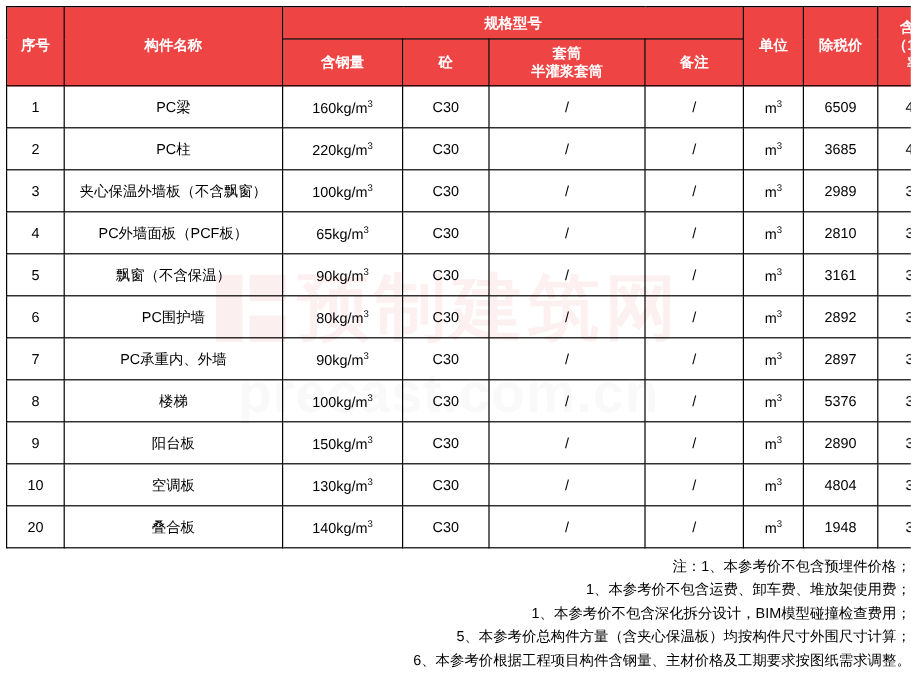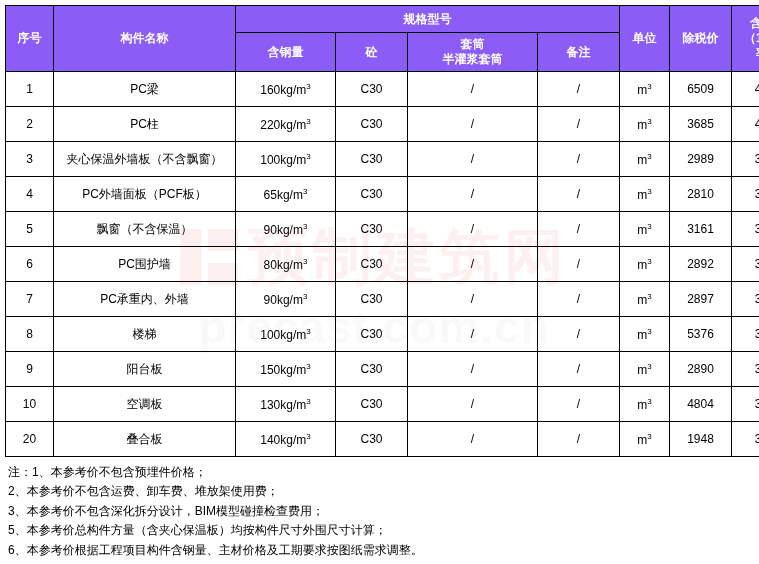--- a/index.html
+++ b/index.html
@@ -84,21 +84,21 @@
     table-layout: fixed;
   }
   table.price th, table.price td {
     border: 1px solid #000;
     text-align: center;
     vertical-align: middle;
     font-size: 12px;
     padding: 0;
   }
   thead th {
-    background: #8b5cf6;
+    background: #ef4444;
     color: #ffffff;
     font-weight: bold;
     line-height: 1.25;
   }
   thead th.tall { height: 56px; }
   thead th.sub { height: 38px; }
   tbody td {
     height: 34px;
     background: transparent;
   }
@@ -106,21 +106,21 @@
   .kg sup { font-size: 8px; }
 
   .notes {
     position: relative;
     z-index: 2;
     margin: 6px 0 0 8px;
     font-size: 12px;
     line-height: 1.62;
     color: #000;
   }
-  .notes div { white-space: nowrap; }
+  .notes div { white-space: nowrap; text-align: right; }
 </style>
 </head>
 <body>
 
 <div class="watermark">
   <div class="wm-inner">
     <div class="wm-line1">
       <span class="wm-logo"></span>
       <span>预制建筑网</span>
     </div>
@@ -283,17 +283,17 @@
         <td>/</td>
         <td class="kg">m<sup>3</sup></td>
         <td>1948</td>
         <td>3187</td>
       </tr>
     </tbody>
 </table>
 
 <div class="notes" id="notes-block">
     <div>注：1、本参考价不包含预埋件价格；</div>
-    <div>2、本参考价不包含运费、卸车费、堆放架使用费；</div>
-    <div>3、本参考价不包含深化拆分设计，BIM模型碰撞检查费用；</div>
+    <div>1、本参考价不包含运费、卸车费、堆放架使用费；</div>
+    <div>1、本参考价不包含深化拆分设计，BIM模型碰撞检查费用；</div>
     <div>5、本参考价总构件方量（含夹心保温板）均按构件尺寸外围尺寸计算；</div>
     <div>6、本参考价根据工程项目构件含钢量、主材价格及工期要求按图纸需求调整。</div>
   </div>
 
 </body></html>

